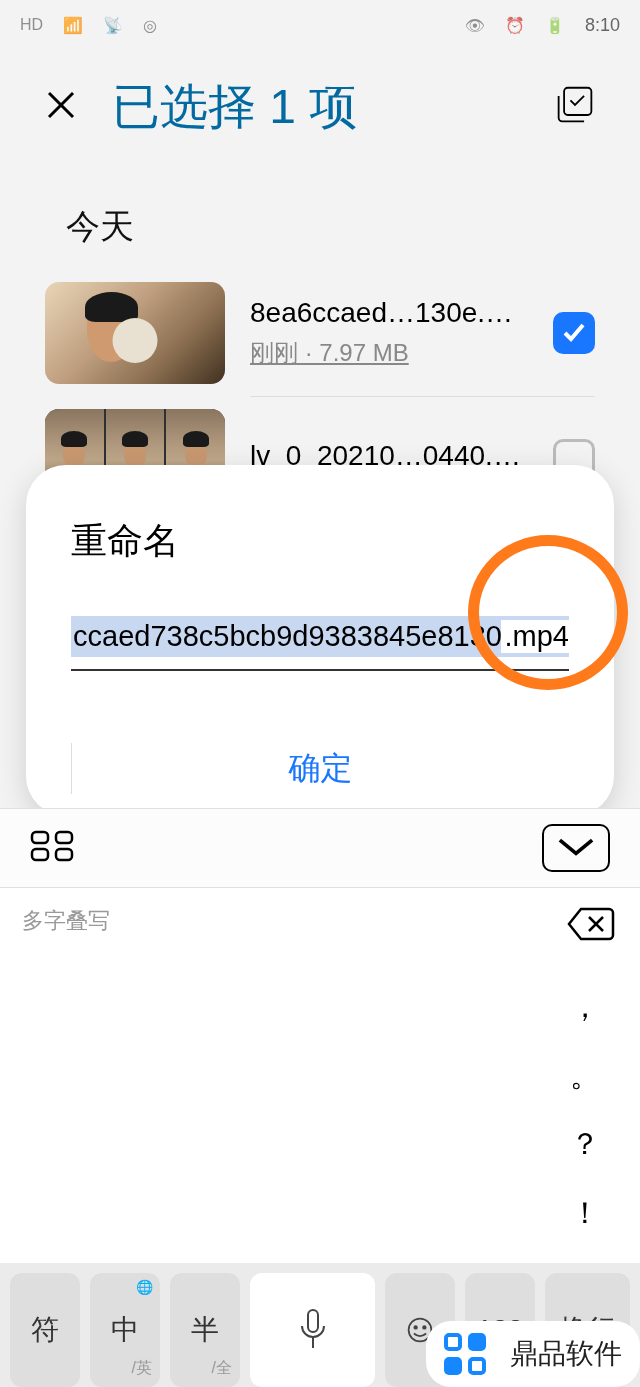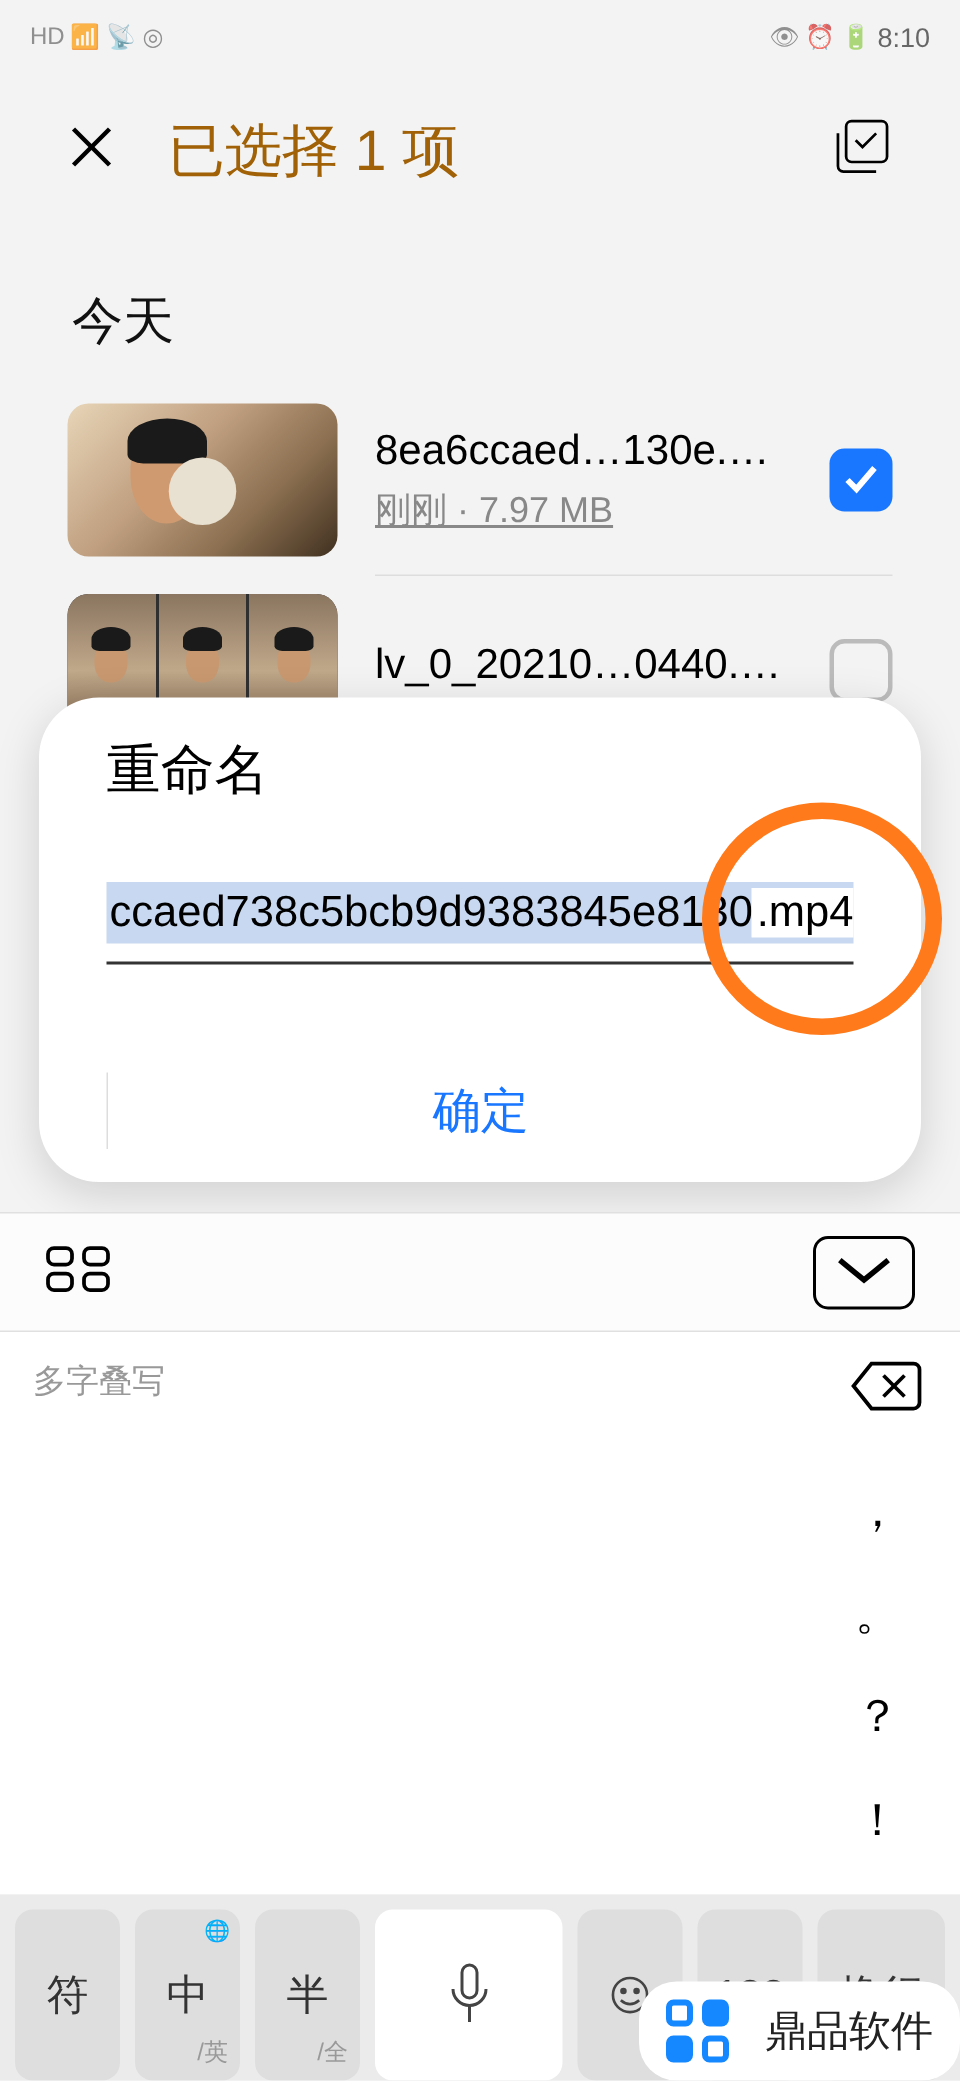--- a/index.html
+++ b/index.html
@@ -1,30 +1,30 @@
 <!DOCTYPE html>
 <html><head>
 <meta charset="utf-8">
 <style>
 * { margin: 0; padding: 0; box-sizing: border-box; font-family: -apple-system, "PingFang SC", sans-serif; }
 body { width: 640px; height: 1387px; background: #f3f3f3; position: relative; overflow: hidden; }
 
 
 .status-bar { height: 50px; display: flex; justify-content: space-between; align-items: center; padding: 0 20px; color: #666; font-size: 18px; }
-.status-left, .status-right { display: flex; align-items: center; gap: 4px; }
+.status-left, .status-right { display: flex; align-items: center; gap: 20px; }
 .status-icon { font-size: 16px; opacity: 0.7; }
 
 
 .header { display: flex; align-items: center; padding: 25px 45px; gap: 35px; }
 .close-x svg { width: 32px; height: 32px; stroke: #000; stroke-width: 3; }
-.header-title { font-size: 38px; font-weight: 400; flex: 1; color: #a16207; }
+.header-title { font-size: 48px; font-weight: 400; flex: 1; color: #0369a1; }
 .select-all svg { width: 40px; height: 40px; stroke: #000; stroke-width: 2; fill: none; }
 
 
-.section-title { font-size: 34px; padding: 40px 48px 20px; color: #111; }
+.section-title { font-size: 34px; padding: 40px 66px 20px; color: #111; }
 
 
 .file-row { display: flex; align-items: center; padding: 12px 45px; gap: 25px; }
 .thumb { width: 180px; height: 102px; border-radius: 14px; overflow: hidden; background: #ddd; flex-shrink: 0; position: relative; }
 .thumb1 { background: linear-gradient(135deg, #e8d5b8 0%, #c0a080 40%, #8b6f50 70%, #403020 100%); }
 .thumb1::after { content:''; position:absolute; left:50%; top:35%; width:45px; height:45px; background:#e8e0d0; border-radius:50%; transform:translateX(-50%); }
 .thumb1-face { position:absolute; left:42px; top:18px; width:48px; height:62px; background:#d09a70; border-radius:40% 40% 50% 50%; }
 .thumb1-hair { position:absolute; left:40px; top:10px; width:53px; height:30px; background:#1a1a1a; border-radius:50% 50% 20% 20%; }
 .thumb2 { background: #303030; display: grid; grid-template-columns: repeat(3,1fr); gap: 2px; }
 .thumb2-cell { background: linear-gradient(180deg, #8a7560 0%, #c0a88a 50%, #705840 100%); position: relative; }
@@ -34,21 +34,21 @@
 .file-info { flex: 1; min-width: 0; }
 .file-name { font-size: 28px; color: #000; margin-bottom: 8px; white-space: nowrap; overflow: hidden; text-overflow: ellipsis; }
 .file-meta { font-size: 24px; color: #888; text-decoration: underline; }
 .file-check { width: 42px; height: 42px; border-radius: 10px; flex-shrink: 0; }
 .checked { background: #1976ff; display: flex; align-items: center; justify-content: center; }
 .checked svg { width: 26px; height: 26px; stroke: #fff; stroke-width: 4; fill: none; }
 .unchecked { border: 3px solid #bbb; border-radius: 10px; }
 .divider { height: 1px; background: #ddd; margin-left: 250px; margin-right: 45px; }
 
 
-.dialog { position: absolute; left: 26px; right: 26px; top: 465px; background: #fff; border-radius: 40px; padding: 24px 45px 0; box-shadow: 0 8px 30px rgba(0,0,0,0.15); }
+.dialog { position: absolute; left: 26px; right: 26px; top: 465px; background: #fff; border-radius: 40px; padding: 52px 45px 0; box-shadow: 0 8px 30px rgba(0,0,0,0.15); }
 .dialog-title { font-size: 36px; color: #000; margin-bottom: 50px; }
 .dialog-input-wrap { position: relative; border-bottom: 2px solid #333; padding-bottom: 12px; margin-bottom: 50px; }
 .dialog-input { width: 100%; border: none; outline: none; font-size: 29px; color: #000; background: #c8d8f0; padding: 4px 2px; }
 .dialog-ext { position: absolute; right: 0; top: 4px; font-size: 29px; color: #000; background: #fff; padding-left: 4px; }
 .dialog-actions { display: flex; height: 95px; }
 .dialog-btn { flex: 1; display: flex; align-items: center; justify-content: center; font-size: 32px; color: #1976ff; }
 .dialog-sep { width: 1px; background: #ddd; margin: 22px 0; }
 
 
 .annotation-circle { position: absolute; left: 468px; top: 535px; width: 160px; height: 155px; border: 11px solid #ff7a1a; border-radius: 50%; pointer-events: none; z-index: 10; }

